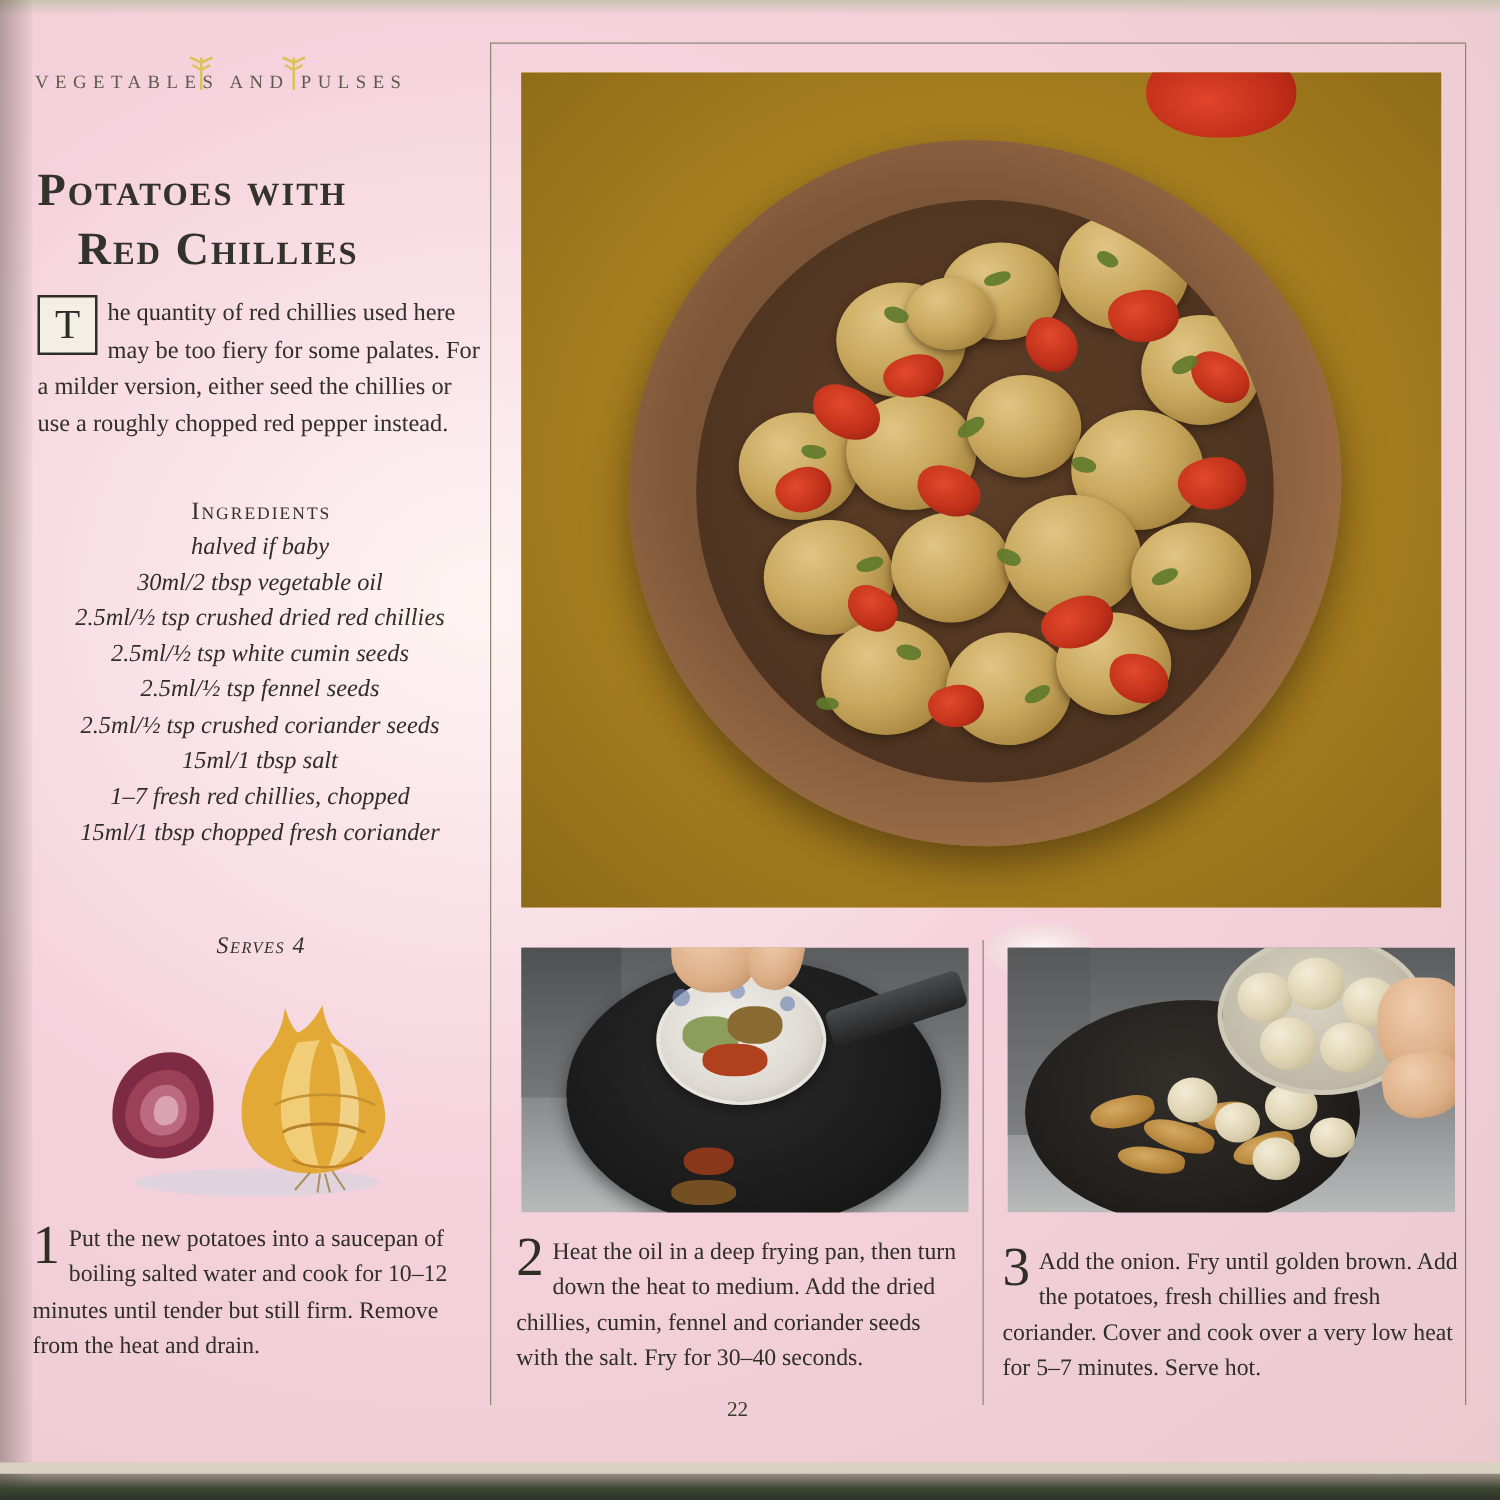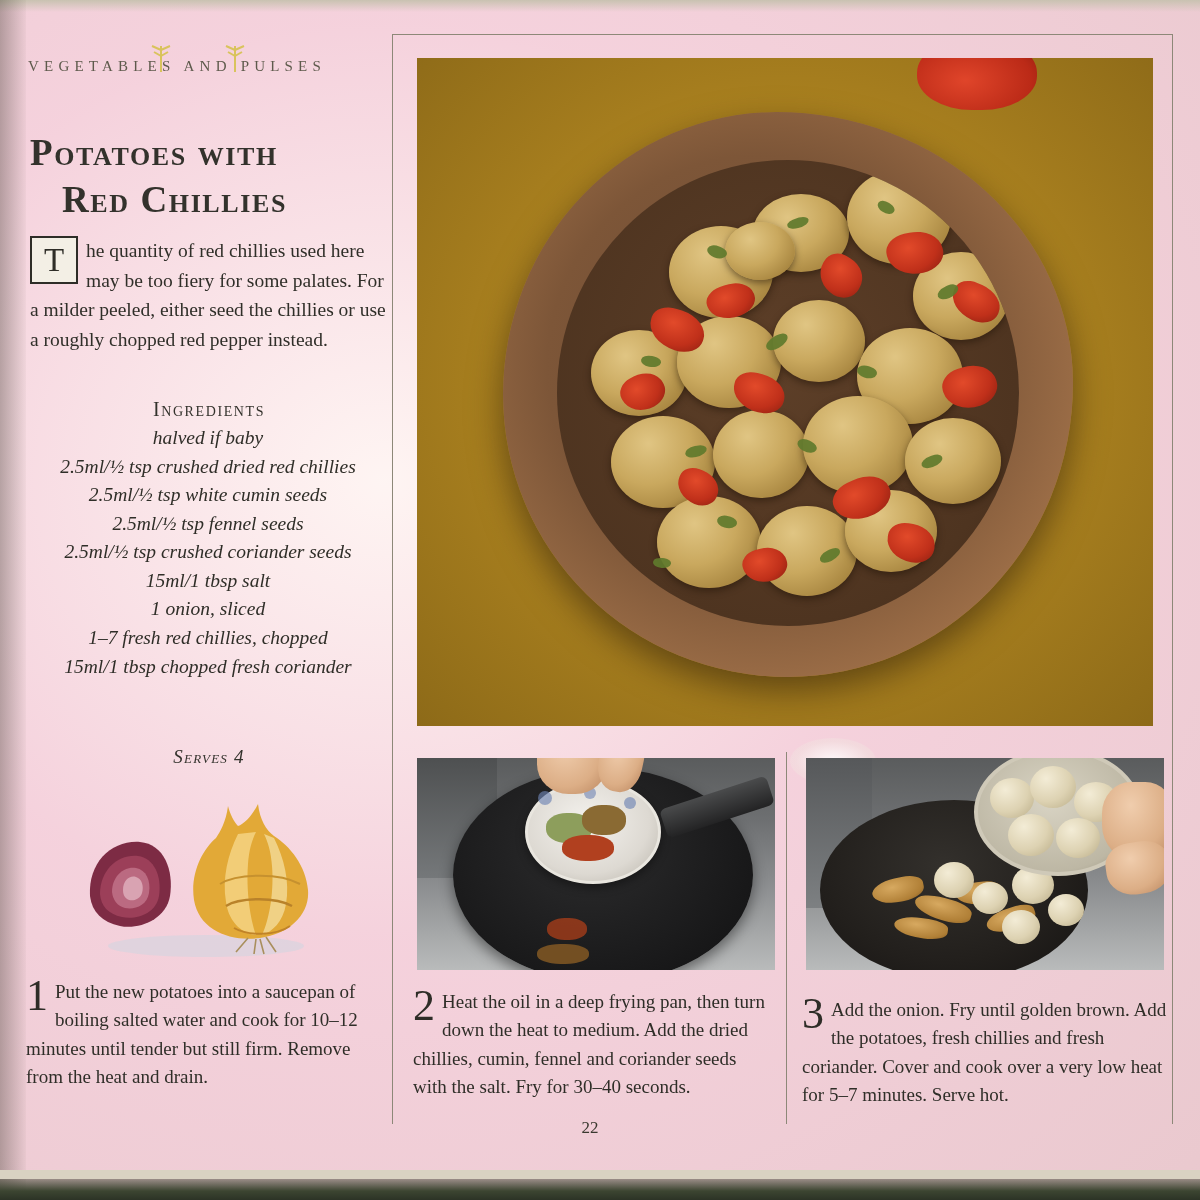--- a/index.html
+++ b/index.html
@@ -395,33 +395,33 @@
     </svg>
   </div>
 
   <h1 id="title">
     <span>Potatoes with</span>
     <span class="l2">Red Chillies</span>
   </h1>
 
   <div id="intro">
     <span class="spacer"></span>
-    <span>he quantity of red chillies used here may be too fiery for some palates. For a milder peeled, either seed the chillies or use a roughly chopped red pepper instead.</span>
+    <span>he quantity of red chillies used here may be too fiery for some palates. For a milder version, either seed the chillies or use a roughly chopped red pepper instead.</span>
   </div>
   <div id="dropcap">T</div>
 
   <div id="ing-head">Ingredients</div>
   <div id="ing-list">
     <div>halved if baby</div>
+    <div>30ml/2 tbsp vegetable oil</div>
     <div>2.5ml/½ tsp crushed dried red chillies</div>
     <div>2.5ml/½ tsp white cumin seeds</div>
     <div>2.5ml/½ tsp fennel seeds</div>
     <div>2.5ml/½ tsp crushed coriander seeds</div>
     <div>15ml/1 tbsp salt</div>
-    <div>1 onion, sliced</div>
     <div>1–7 fresh red chillies, chopped</div>
     <div>15ml/1 tbsp chopped fresh coriander</div>
   </div>
 
   <div id="serves">Serves 4</div>
 
   <svg id="onion-art" viewBox="0 0 250 180">
     <ellipse cx="128" cy="168" rx="98" ry="11" fill="#cfd6e0" opacity="0.55"></ellipse>
 
     <path d="M12 118 C10 84, 34 62, 62 64 C86 66, 96 92, 92 118 C88 142, 60 152, 42 148 C24 144, 14 134, 12 118 Z" fill="#7d2b44"></path>

